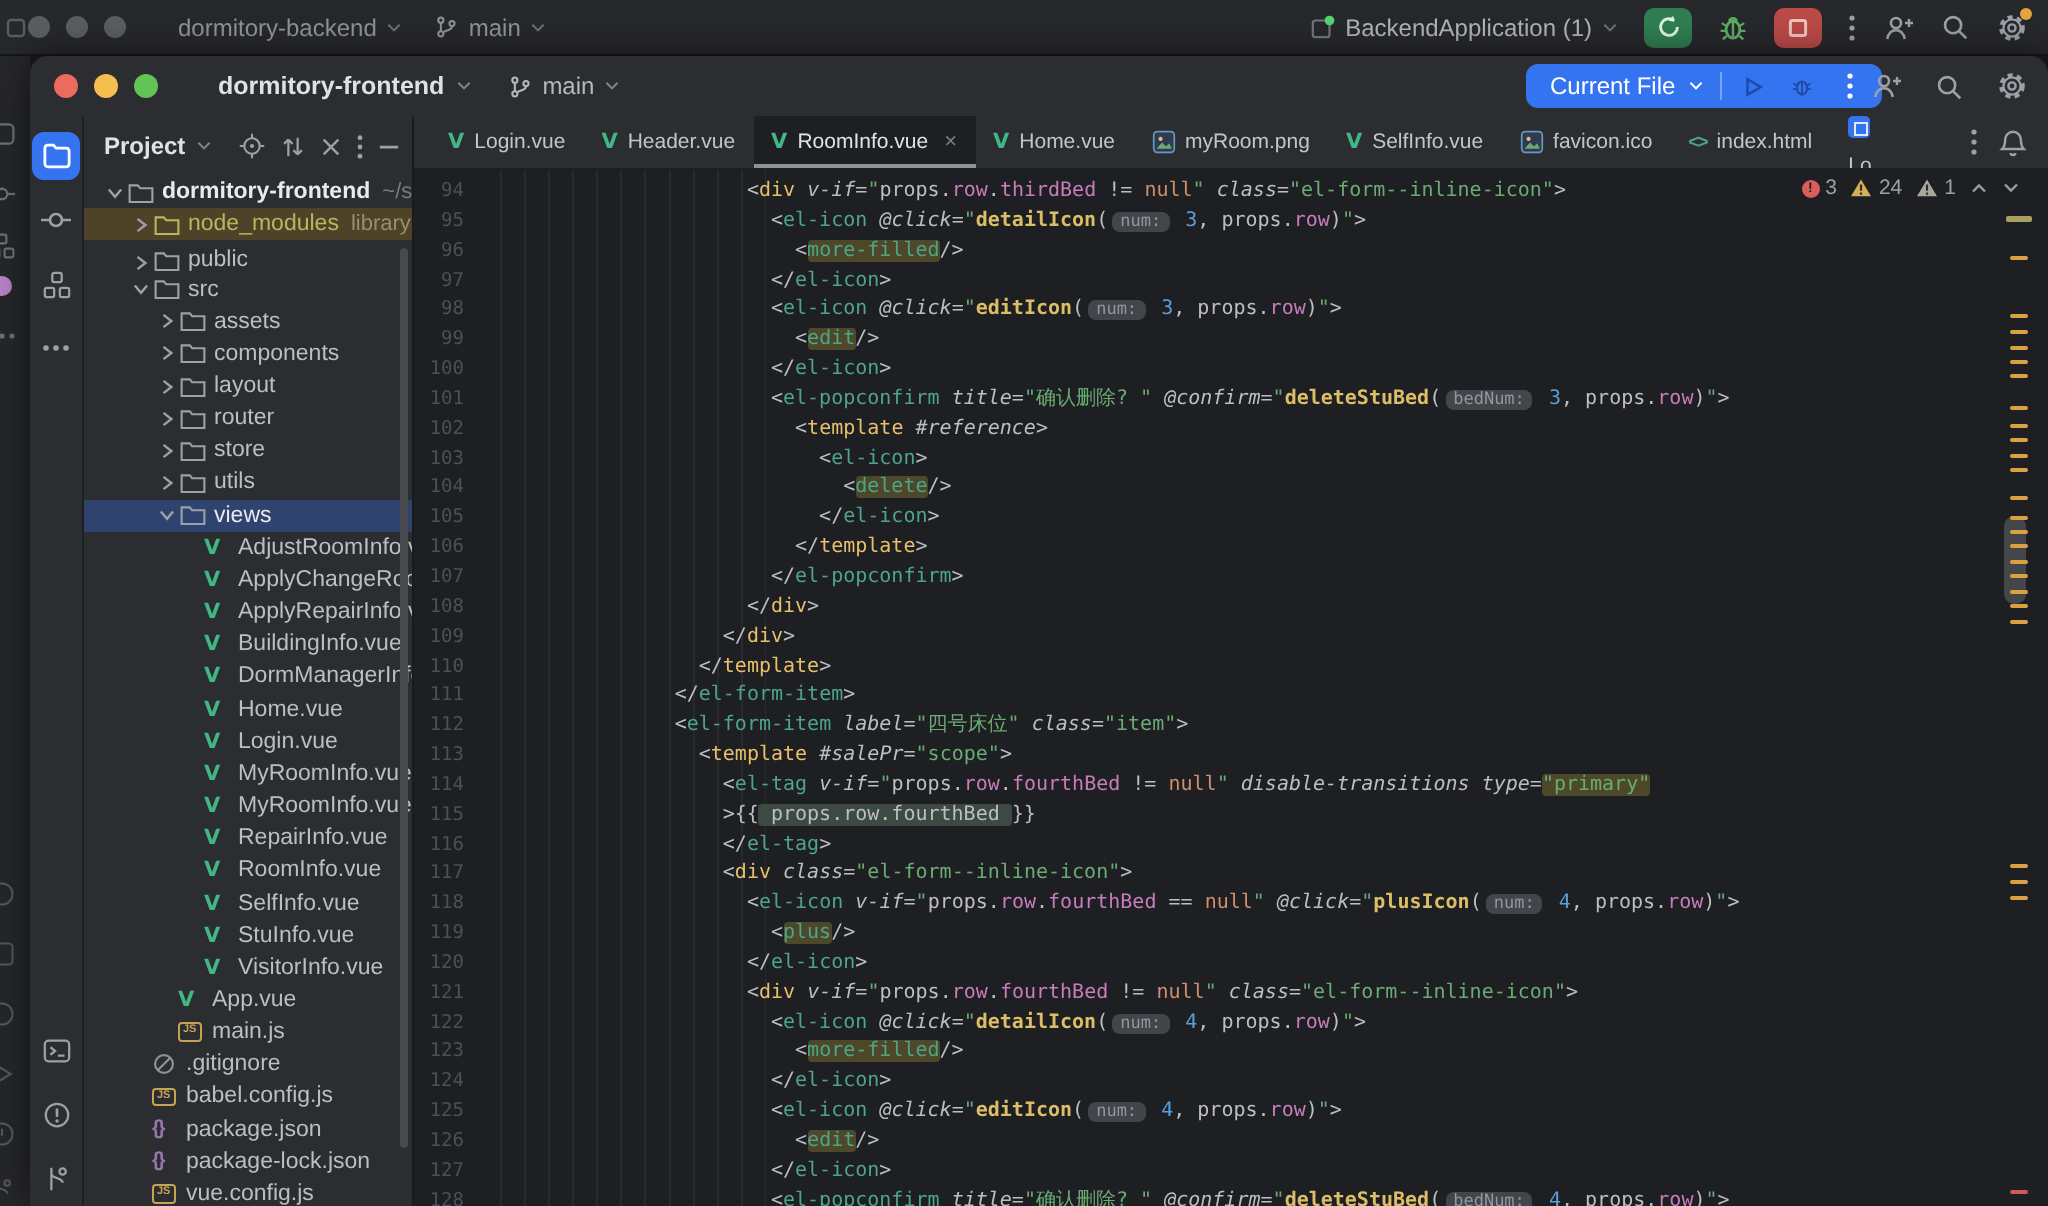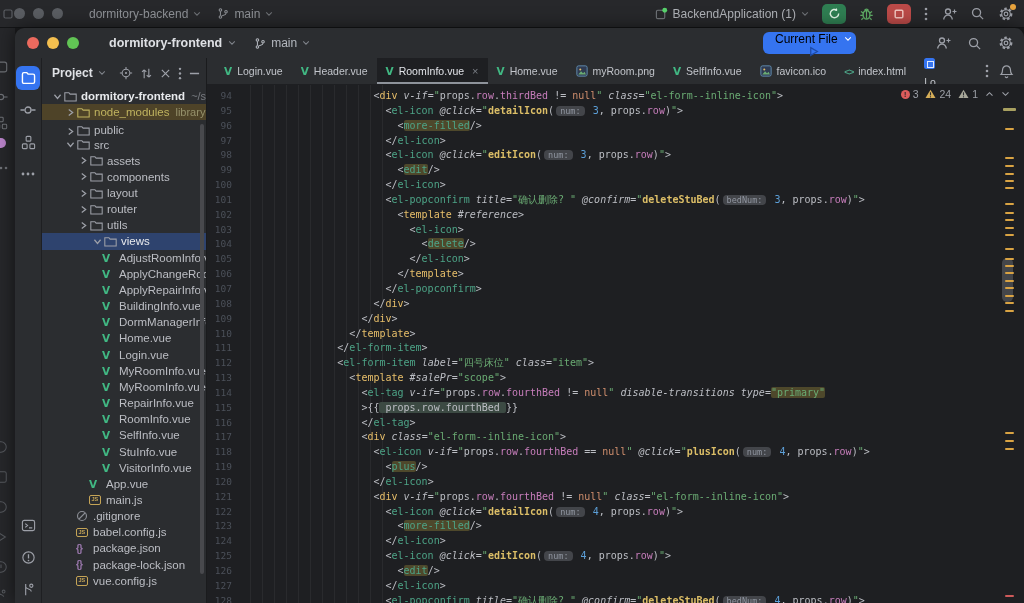--- a/index.html
+++ b/index.html
@@ -24,21 +24,21 @@
   .gear-dot{position:absolute;right:-2px;top:-2px;width:6px;height:6px;border-radius:50%;background:#E8A33D;}
 
   
   #fe-window{position:absolute;left:15px;top:28px;width:1009px;height:575px;background:var(--pnbg);
     border-radius:9px 9px 0 0;overflow:hidden;box-shadow:0 0 18px rgba(0,0,0,.55);}
   #fe-titlebar{position:absolute;left:0;top:0;width:100%;height:30px;display:flex;align-items:center;}
   .light{width:12px;height:12px;border-radius:50%;margin-right:8px;flex:none;}
   #fe-title-group{display:flex;align-items:center;gap:6px;margin-left:22px;color:#DFE1E5;font-size:12.5px;}
   #fe-branch-group{display:flex;align-items:center;gap:5px;margin-left:18px;color:#B4B8BF;font-size:12px;}
   #run-widget{position:absolute;left:748px;top:4px;height:22px;background:var(--accent);border-radius:6px;
-    display:flex;align-items:center;color:#000000;font-size:12px;padding:0 4px 0 12px;flex-direction:column;}
+    display:flex;align-items:center;color:#ffffff;font-size:12px;padding:0 4px 0 12px;}
   #run-widget .sep{width:1px;height:14px;background:rgba(255,255,255,.35);margin:0 4px 0 8px;}
   .rw-btn{width:24px;height:20px;display:flex;align-items:center;justify-content:center;border-radius:4px;}
   #fe-tb-icons{position:absolute;right:10px;top:0;height:30px;display:flex;align-items:center;gap:16px;}
 
   
   #stripe{position:absolute;left:0;top:30px;width:27px;height:545px;background:var(--pnbg);
     border-right:1px solid #1E1F22;display:flex;flex-direction:column;align-items:center;}
   .stripe-btn{width:24px;height:24px;border-radius:6px;display:flex;align-items:center;justify-content:center;margin-top:8px;}
   .stripe-btn.active{background:var(--accent);}
   #stripe-bottom{margin-top:auto;display:flex;flex-direction:column;align-items:center;padding-bottom:2px;}
@@ -558,23 +558,36 @@
           <span class="chev">
             <svg width="7" height="9" viewBox="0 0 8 10">
               <path d="M2 1.5L6.5 5 2 8.5" fill="none" stroke="#9DA0A8" stroke-width="1.4"></path>
             </svg>
           </span>
           <span class="ticon">
             <svg width="13" height="11" viewBox="0 0 16 13">
               <path d="M1 1.8h5l1.5 1.8H15v8.4H1z" fill="none" stroke="#9DA0A8" stroke-width="1.3"></path>
             </svg>
           </span>
+          <span class="tlabel">store</span>
+        </div>
+        <div class="trow" style="padding-left: 34px;">
+          <span class="chev">
+            <svg width="7" height="9" viewBox="0 0 8 10">
+              <path d="M2 1.5L6.5 5 2 8.5" fill="none" stroke="#9DA0A8" stroke-width="1.4"></path>
+            </svg>
+          </span>
+          <span class="ticon">
+            <svg width="13" height="11" viewBox="0 0 16 13">
+              <path d="M1 1.8h5l1.5 1.8H15v8.4H1z" fill="none" stroke="#9DA0A8" stroke-width="1.3"></path>
+            </svg>
+          </span>
           <span class="tlabel">utils</span>
         </div>
-        <div class="trow selected" style="padding-left: 48px;">
+        <div class="trow selected" style="padding-left: 34px;">
           <span class="chev">
             <svg width="9" height="7" viewBox="0 0 10 8">
               <path d="M1.5 2L5 6.2 8.5 2" fill="none" stroke="#9DA0A8" stroke-width="1.4"></path>
             </svg>
           </span>
           <span class="ticon">
             <svg width="13" height="11" viewBox="0 0 16 13">
               <path d="M1 1.8h5l1.5 1.8H15v8.4H1z" fill="none" stroke="#9DA0A8" stroke-width="1.3"></path>
             </svg>
           </span>

